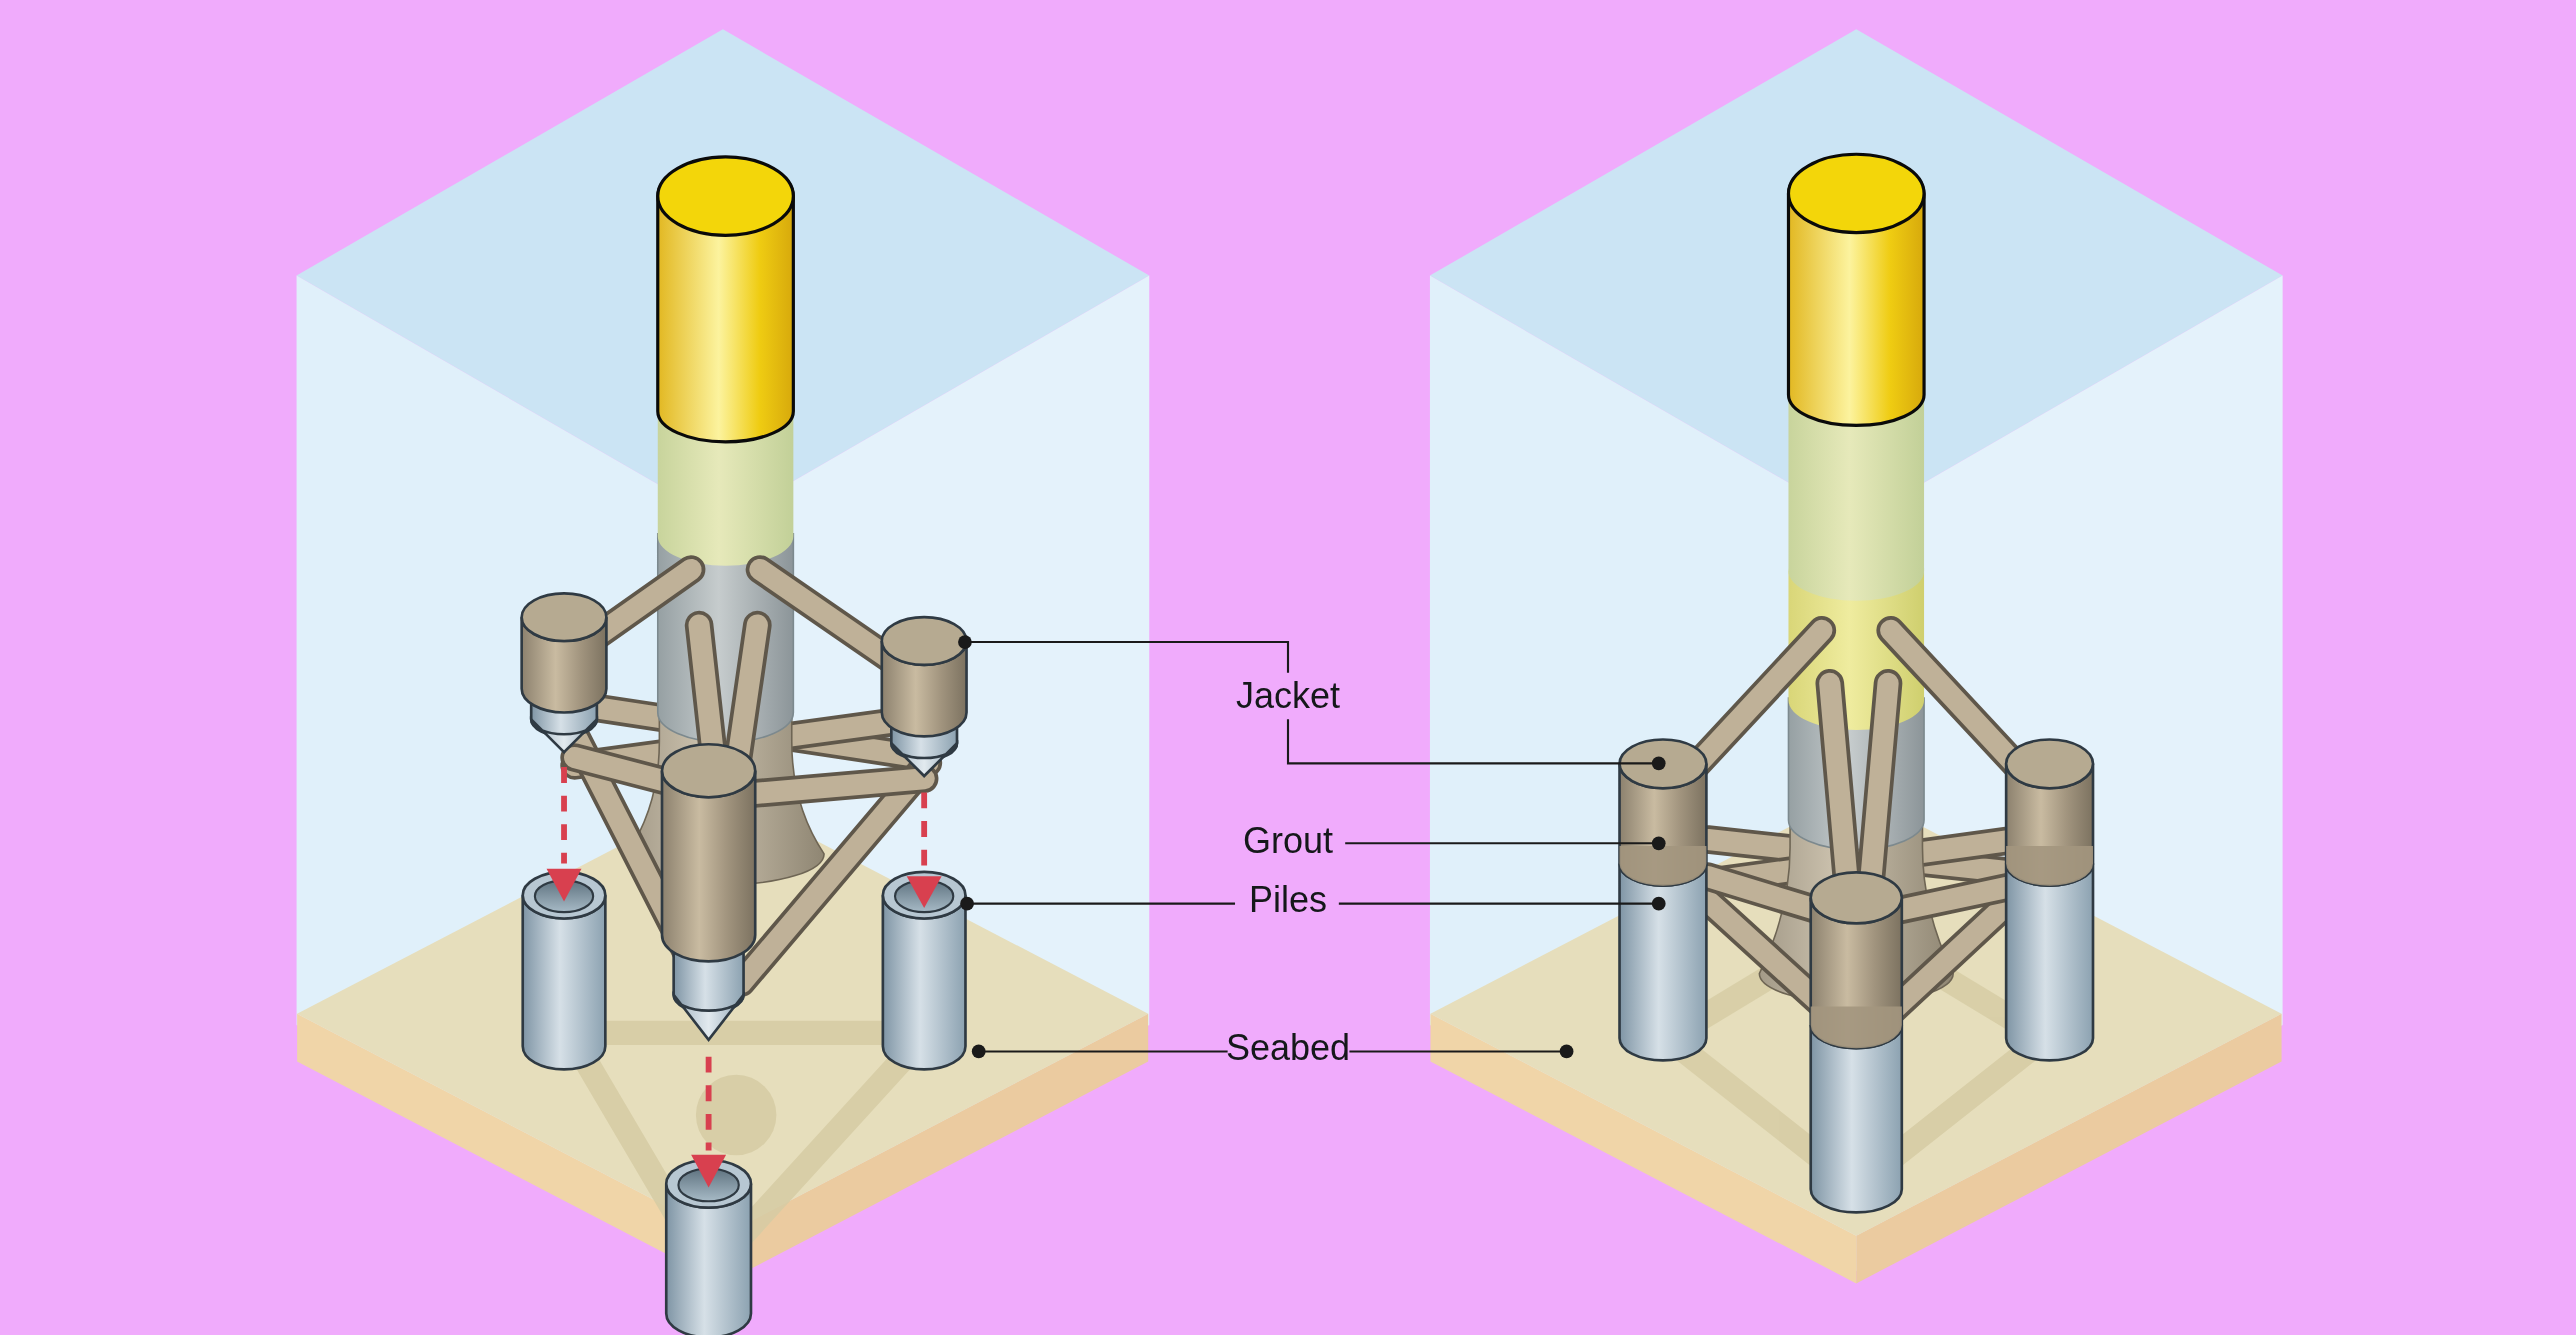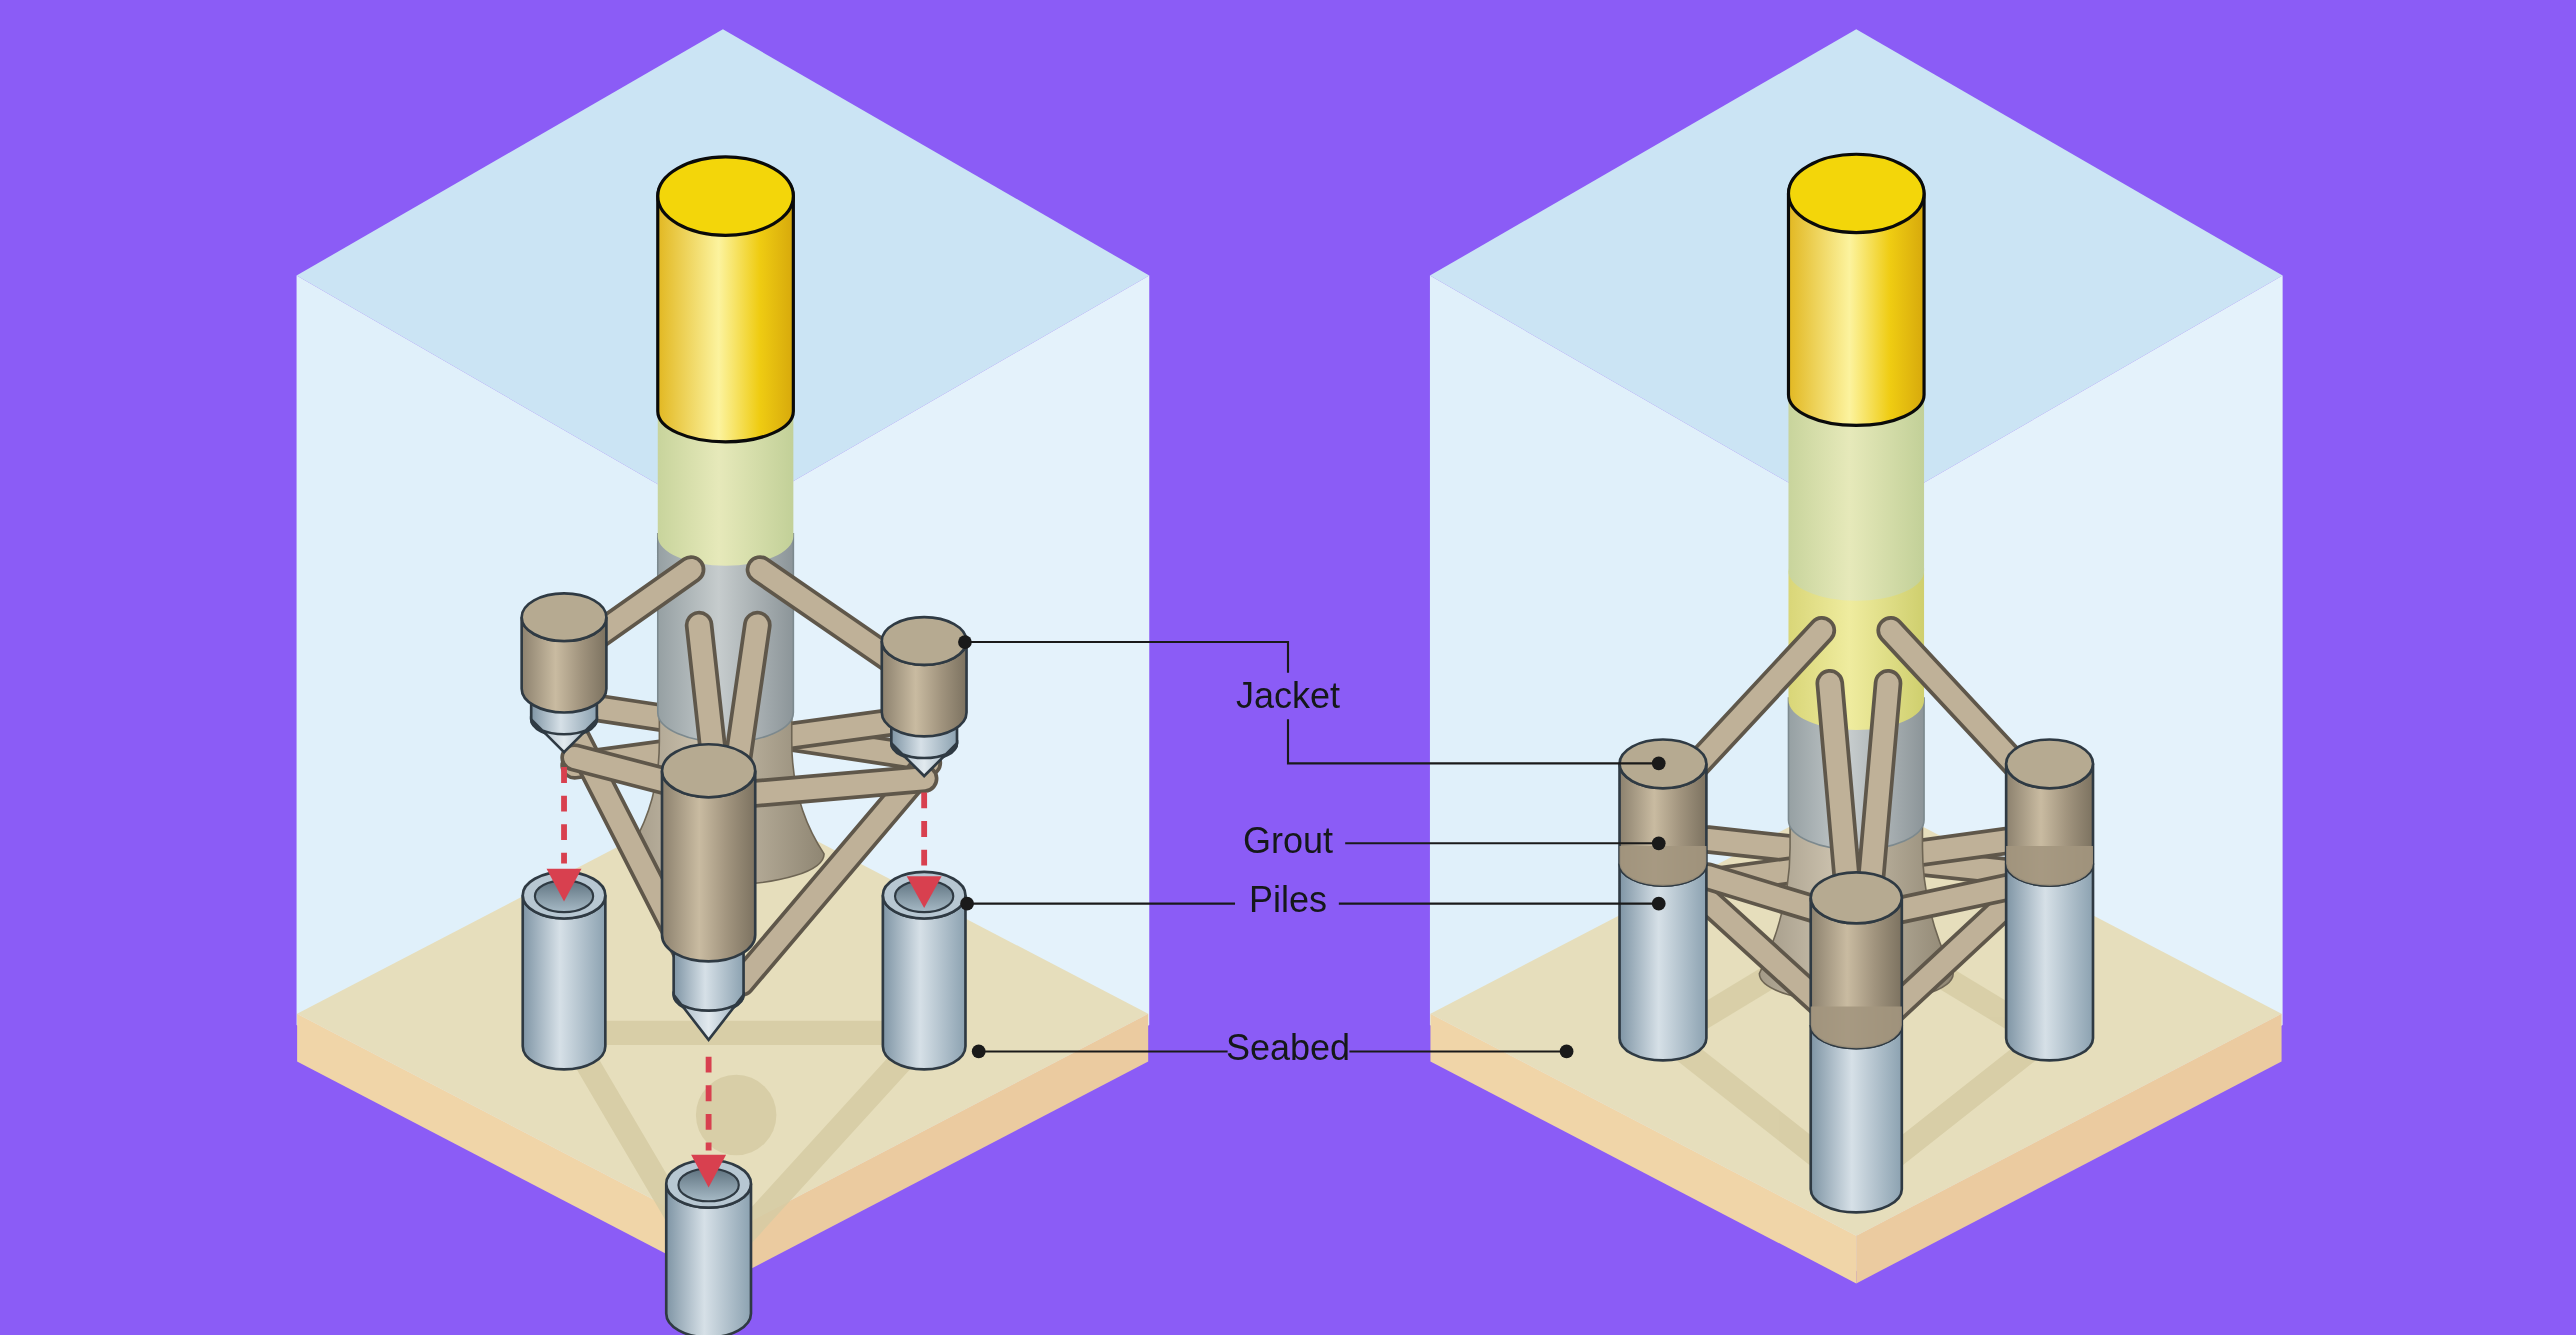--- a/index.html
+++ b/index.html
@@ -1,16 +1,16 @@
 <!DOCTYPE html>
 <html style="font-size:8.5px"><head>
 <meta charset="utf-8">
 <style>
   html,body{margin:0;padding:0;background:#ffffff;}
-  .stage{position:relative;width:2576px;height:1336px;background:#8b5cf6;overflow:hidden;
+  .stage{position:relative;width:2576px;height:1336px;background:#f0abfc;overflow:hidden;
          font-family:"Liberation Sans", sans-serif;}
   .stage svg{position:absolute;left:0;top:0;}
   text.lbl{font-family:"Liberation Sans", sans-serif;font-size:68px;fill:#15181A;}
 </style>
 </head>
 <body>
 
 <div class="stage">
 <svg width="2576" height="1336" viewBox="0 0 4864 2522" xmlns="http://www.w3.org/2000/svg">
   <defs>

